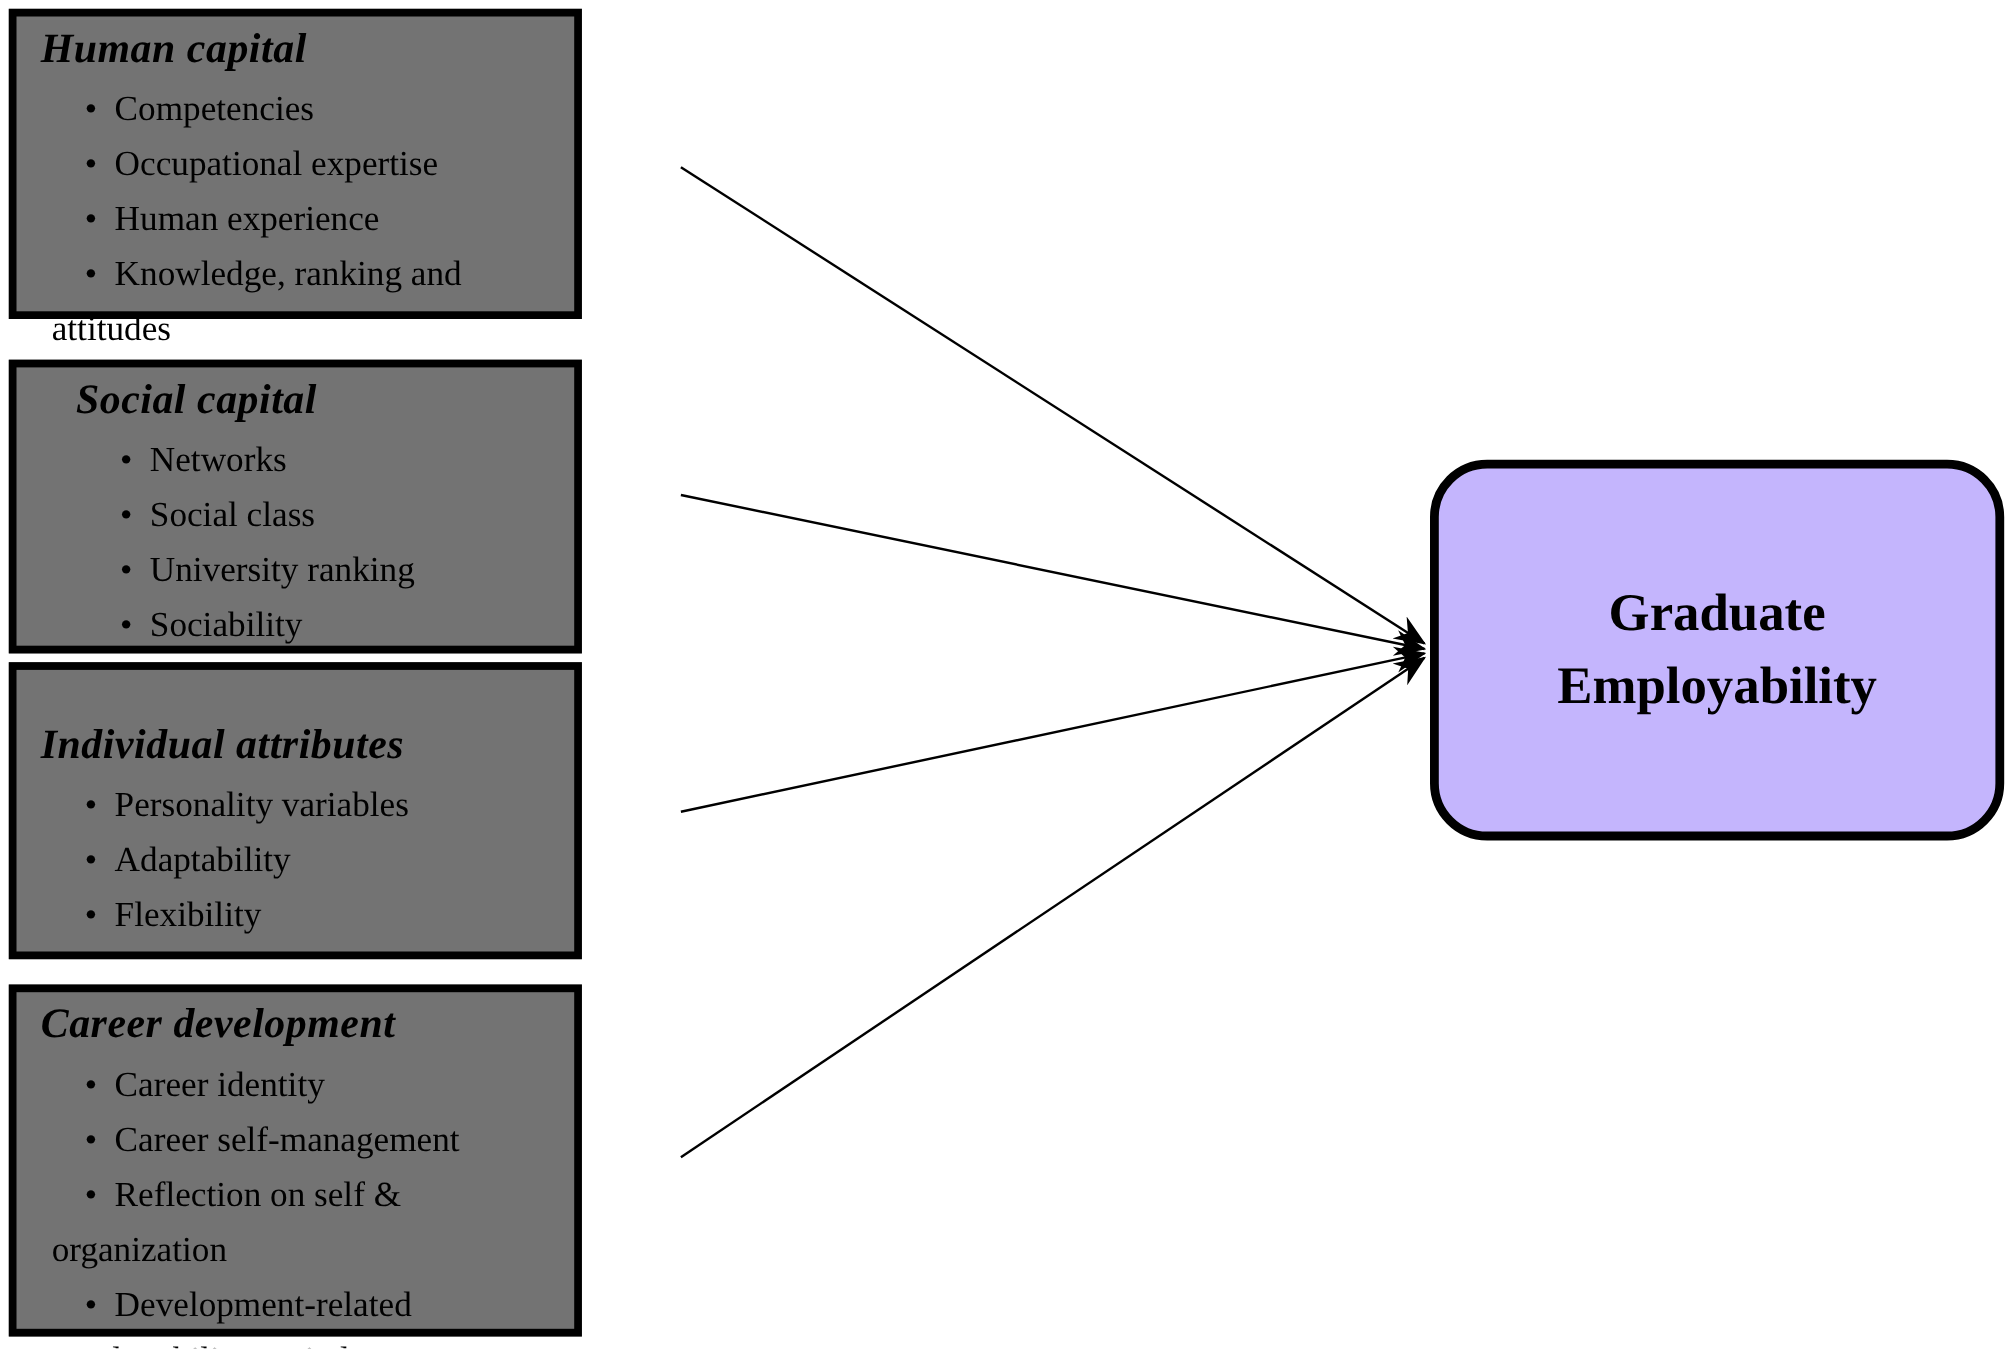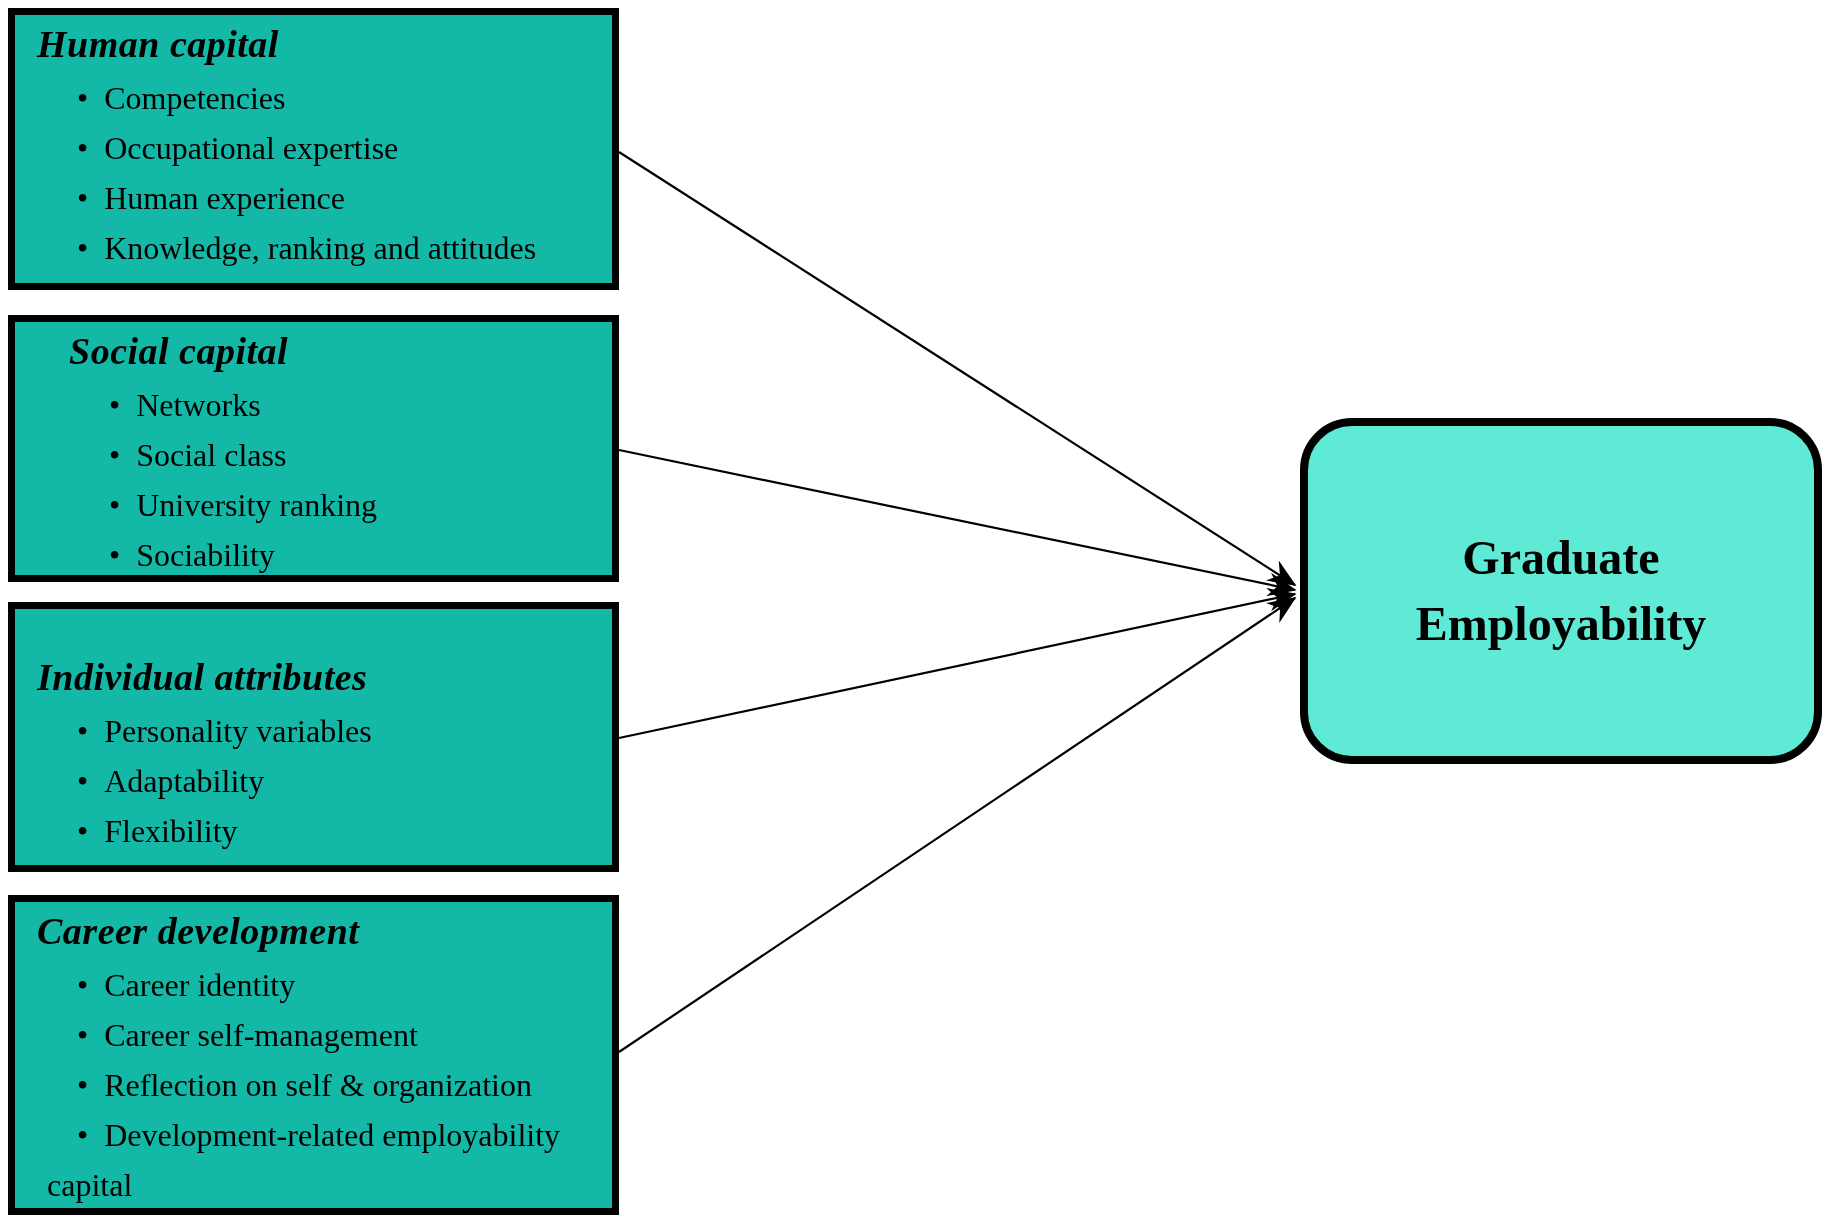--- a/index.html
+++ b/index.html
@@ -14,28 +14,28 @@
     background: #ffffff;
     font-family: "Liberation Serif", "DejaVu Serif", serif;
     color: #000000;
     overflow: hidden;
   }
 
   
   .factor-box {
     position: absolute;
     left: 8px;
-    width: 611px;
+    width: 521px;
     box-sizing: border-box;
     border: 7px solid #000000;
-    background: #14b8a6;
+    background: #737373;
     padding: 6px 14px 0 16px;
   }
   #box-human-capital      { top: 8px;   height: 282px; }
-  #box-social-capital     { top: 315px; height: 267px; padding-left: 48px; }
+  #box-social-capital     { top: 327px; height: 267px; padding-left: 48px; }
   #box-individual-attrs   { top: 602px; height: 270px; padding-top: 45px; }
   #box-career-development { top: 895px; height: 320px; }
 
   .box-title {
     margin: 0 0 6px 6px;
     font-style: italic;
     font-weight: bold;
     font-size: 38px;
     line-height: 46px;
     letter-spacing: 0.5px;
@@ -72,21 +72,21 @@
   
   .outcome-box {
     position: absolute;
     left: 1300px;
     top: 418px;
     width: 522px;
     height: 346px;
     box-sizing: border-box;
     border: 8px solid #000000;
     border-radius: 52px;
-    background: #5eead4;
+    background: #c4b5fd;
     display: flex;
     align-items: center;
     justify-content: center;
     text-align: center;
   }
   .outcome-label {
     font-weight: bold;
     font-size: 48px;
     line-height: 66px;
     max-width: 400px;

